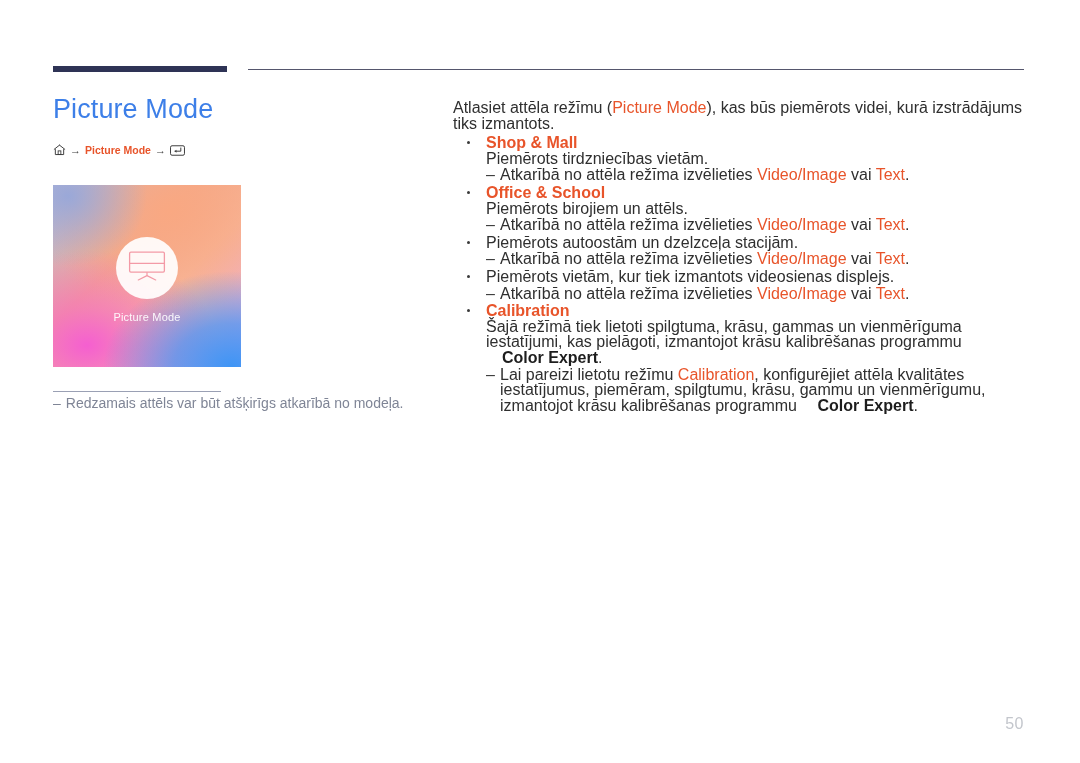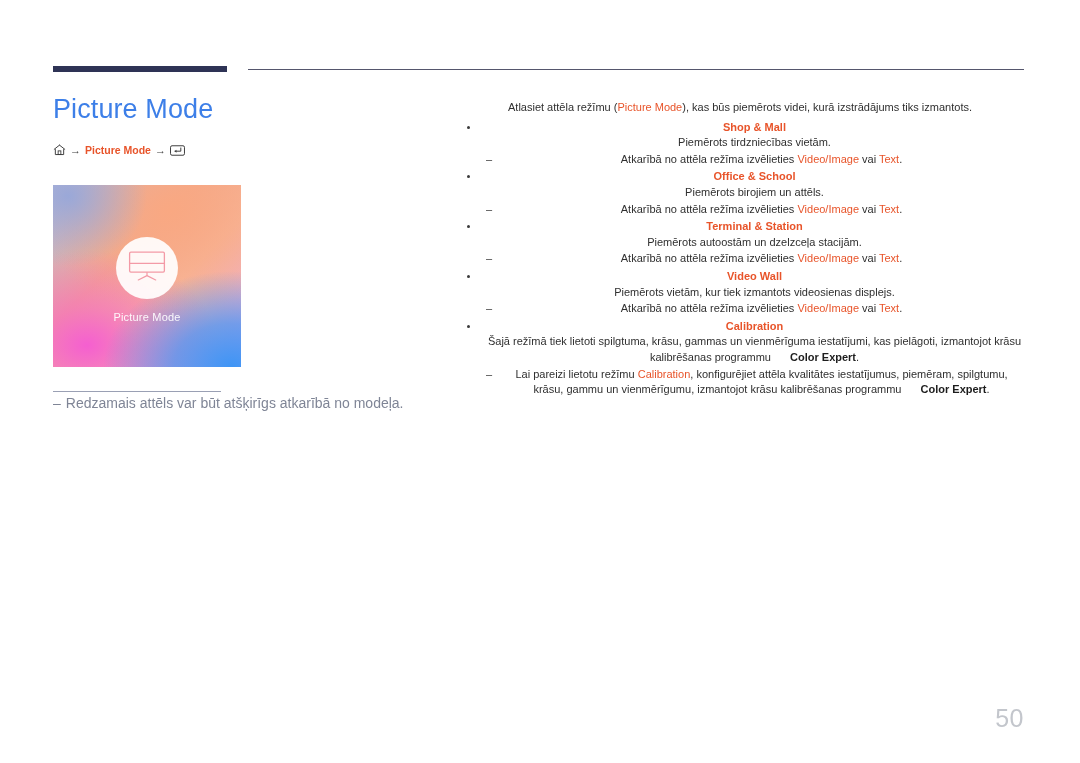--- a/index.html
+++ b/index.html
@@ -159,24 +159,23 @@
     line-height: 14px;
   }
   .note-text .dash { margin-right: 5px; }
 
   
   .right-col {
     position: absolute;
     left: 453px;
     top: 100px;
     width: 574px;
-    font-size: 11px;
+    font-size: 16px;
     line-height: 15.6px;
     color: #2f2f2f;
-    text-align: center;
   }
   .intro-line { margin: 0 0 1px 0; }
   .intro-line.second { margin-bottom: 4px; }
 
   .or { color: #e8542a; }
   .bold { font-weight: 700; color: #1d1d1d; padding-left: 16px; }
 
   ul.bullets {
     list-style: none;
     margin: 4px;
@@ -225,21 +224,21 @@
     left: 0;
     top: 0;
     color: #3a3a3a;
   }
 
   
   .page-num {
     position: absolute;
     right: 56px;
     bottom: 30px;
-    font-size: 25px;
+    font-size: 16px;
     color: #c3c6cc;
     letter-spacing: 0.5px;
   }
 </style>
 </head>
 <body>
 
 <div class="rule-navy"></div>
 <div class="rule-thin"></div>
 
@@ -311,29 +310,27 @@
 
     <li>
       <span class="b-title">Office &amp; School</span>
       <span class="b-desc">Piemērots birojiem un attēls.</span>
       <ul class="subs">
         <li><span>Atkarībā no attēla režīma izvēlieties </span><span class="or">Video/Image</span><span> vai </span><span class="or">Text</span><span>.</span></li>
       </ul>
     </li>
 
     <li>
-      <span class="b-title">Terminal &amp; Station</span>
       <span class="b-desc">Piemērots autoostām un dzelzceļa stacijām.</span>
       <ul class="subs">
         <li><span>Atkarībā no attēla režīma izvēlieties </span><span class="or">Video/Image</span><span> vai </span><span class="or">Text</span><span>.</span></li>
       </ul>
     </li>
 
     <li>
-      <span class="b-title">Video Wall</span>
       <span class="b-desc">Piemērots vietām, kur tiek izmantots videosienas displejs.</span>
       <ul class="subs">
         <li><span>Atkarībā no attēla režīma izvēlieties </span><span class="or">Video/Image</span><span> vai </span><span class="or">Text</span><span>.</span></li>
       </ul>
     </li>
 
     <li>
       <span class="b-title">Calibration</span>
       <span class="b-desc"><span>Šajā režīmā tiek lietoti spilgtuma, krāsu, gammas un vienmērīguma iestatījumi, kas pielāgoti, izmantojot krāsu kalibrēšanas programmu </span><span class="bold">Color Expert</span><span>.</span></span>
       <ul class="subs">

